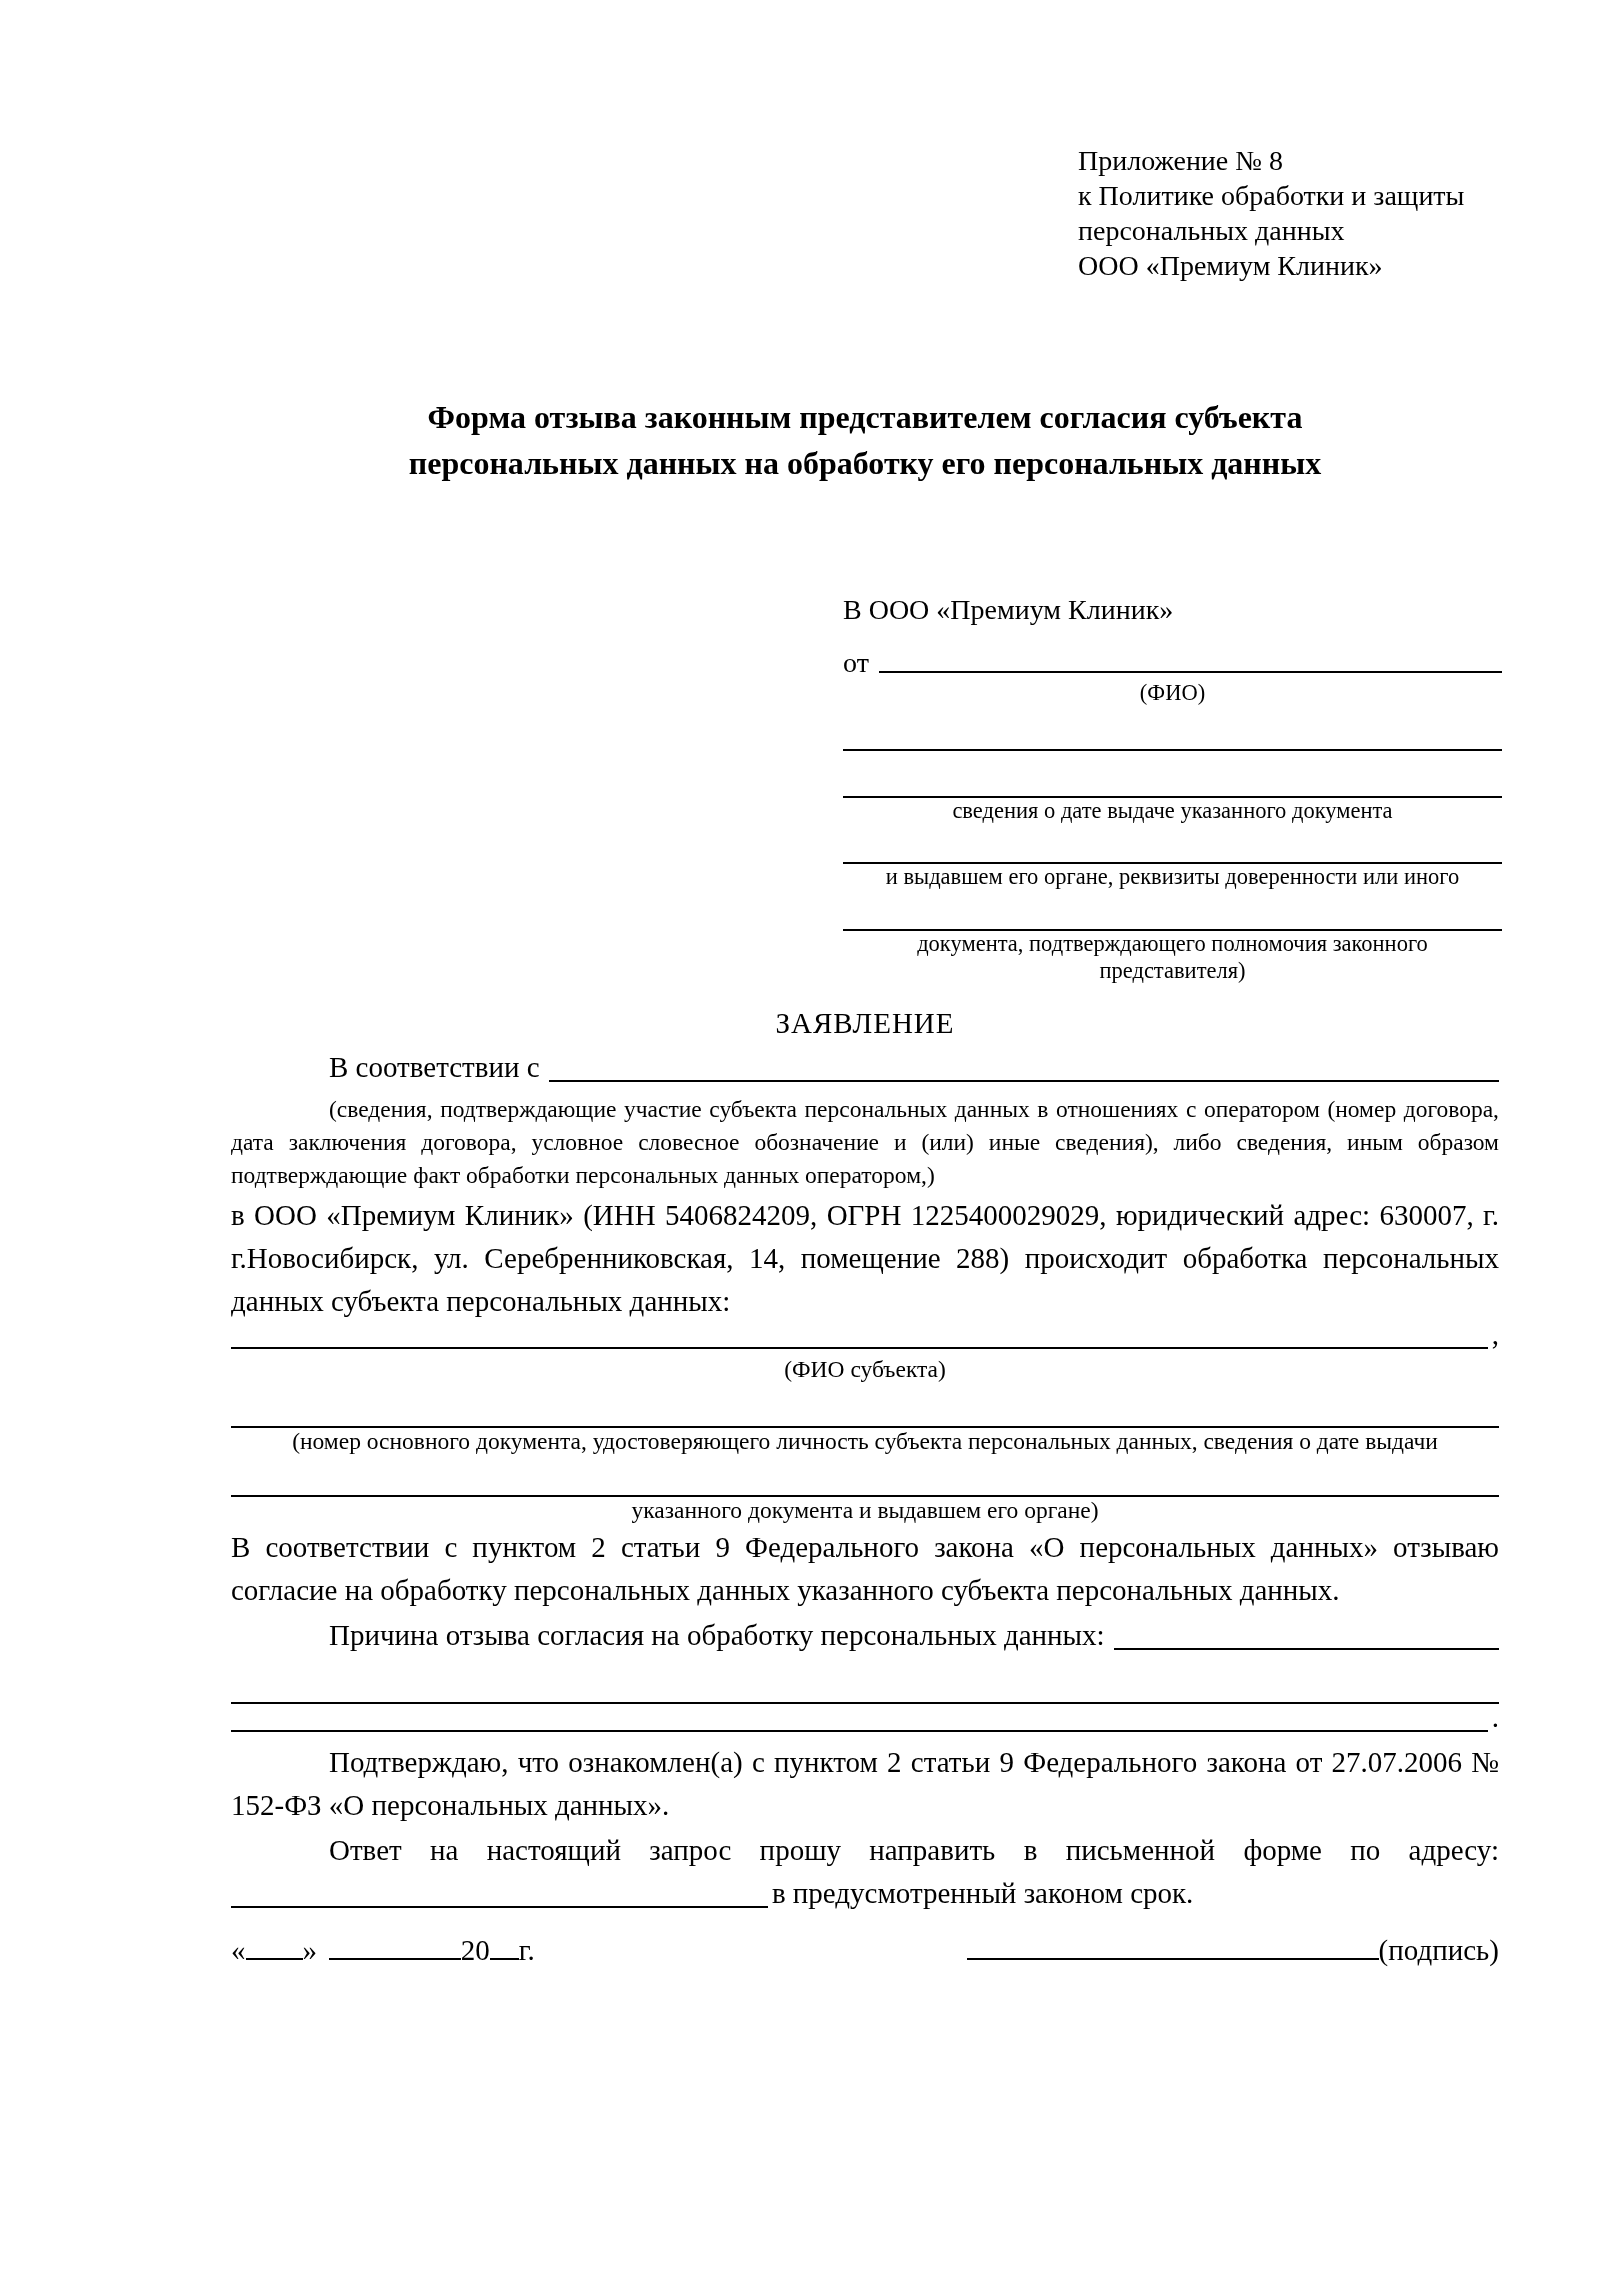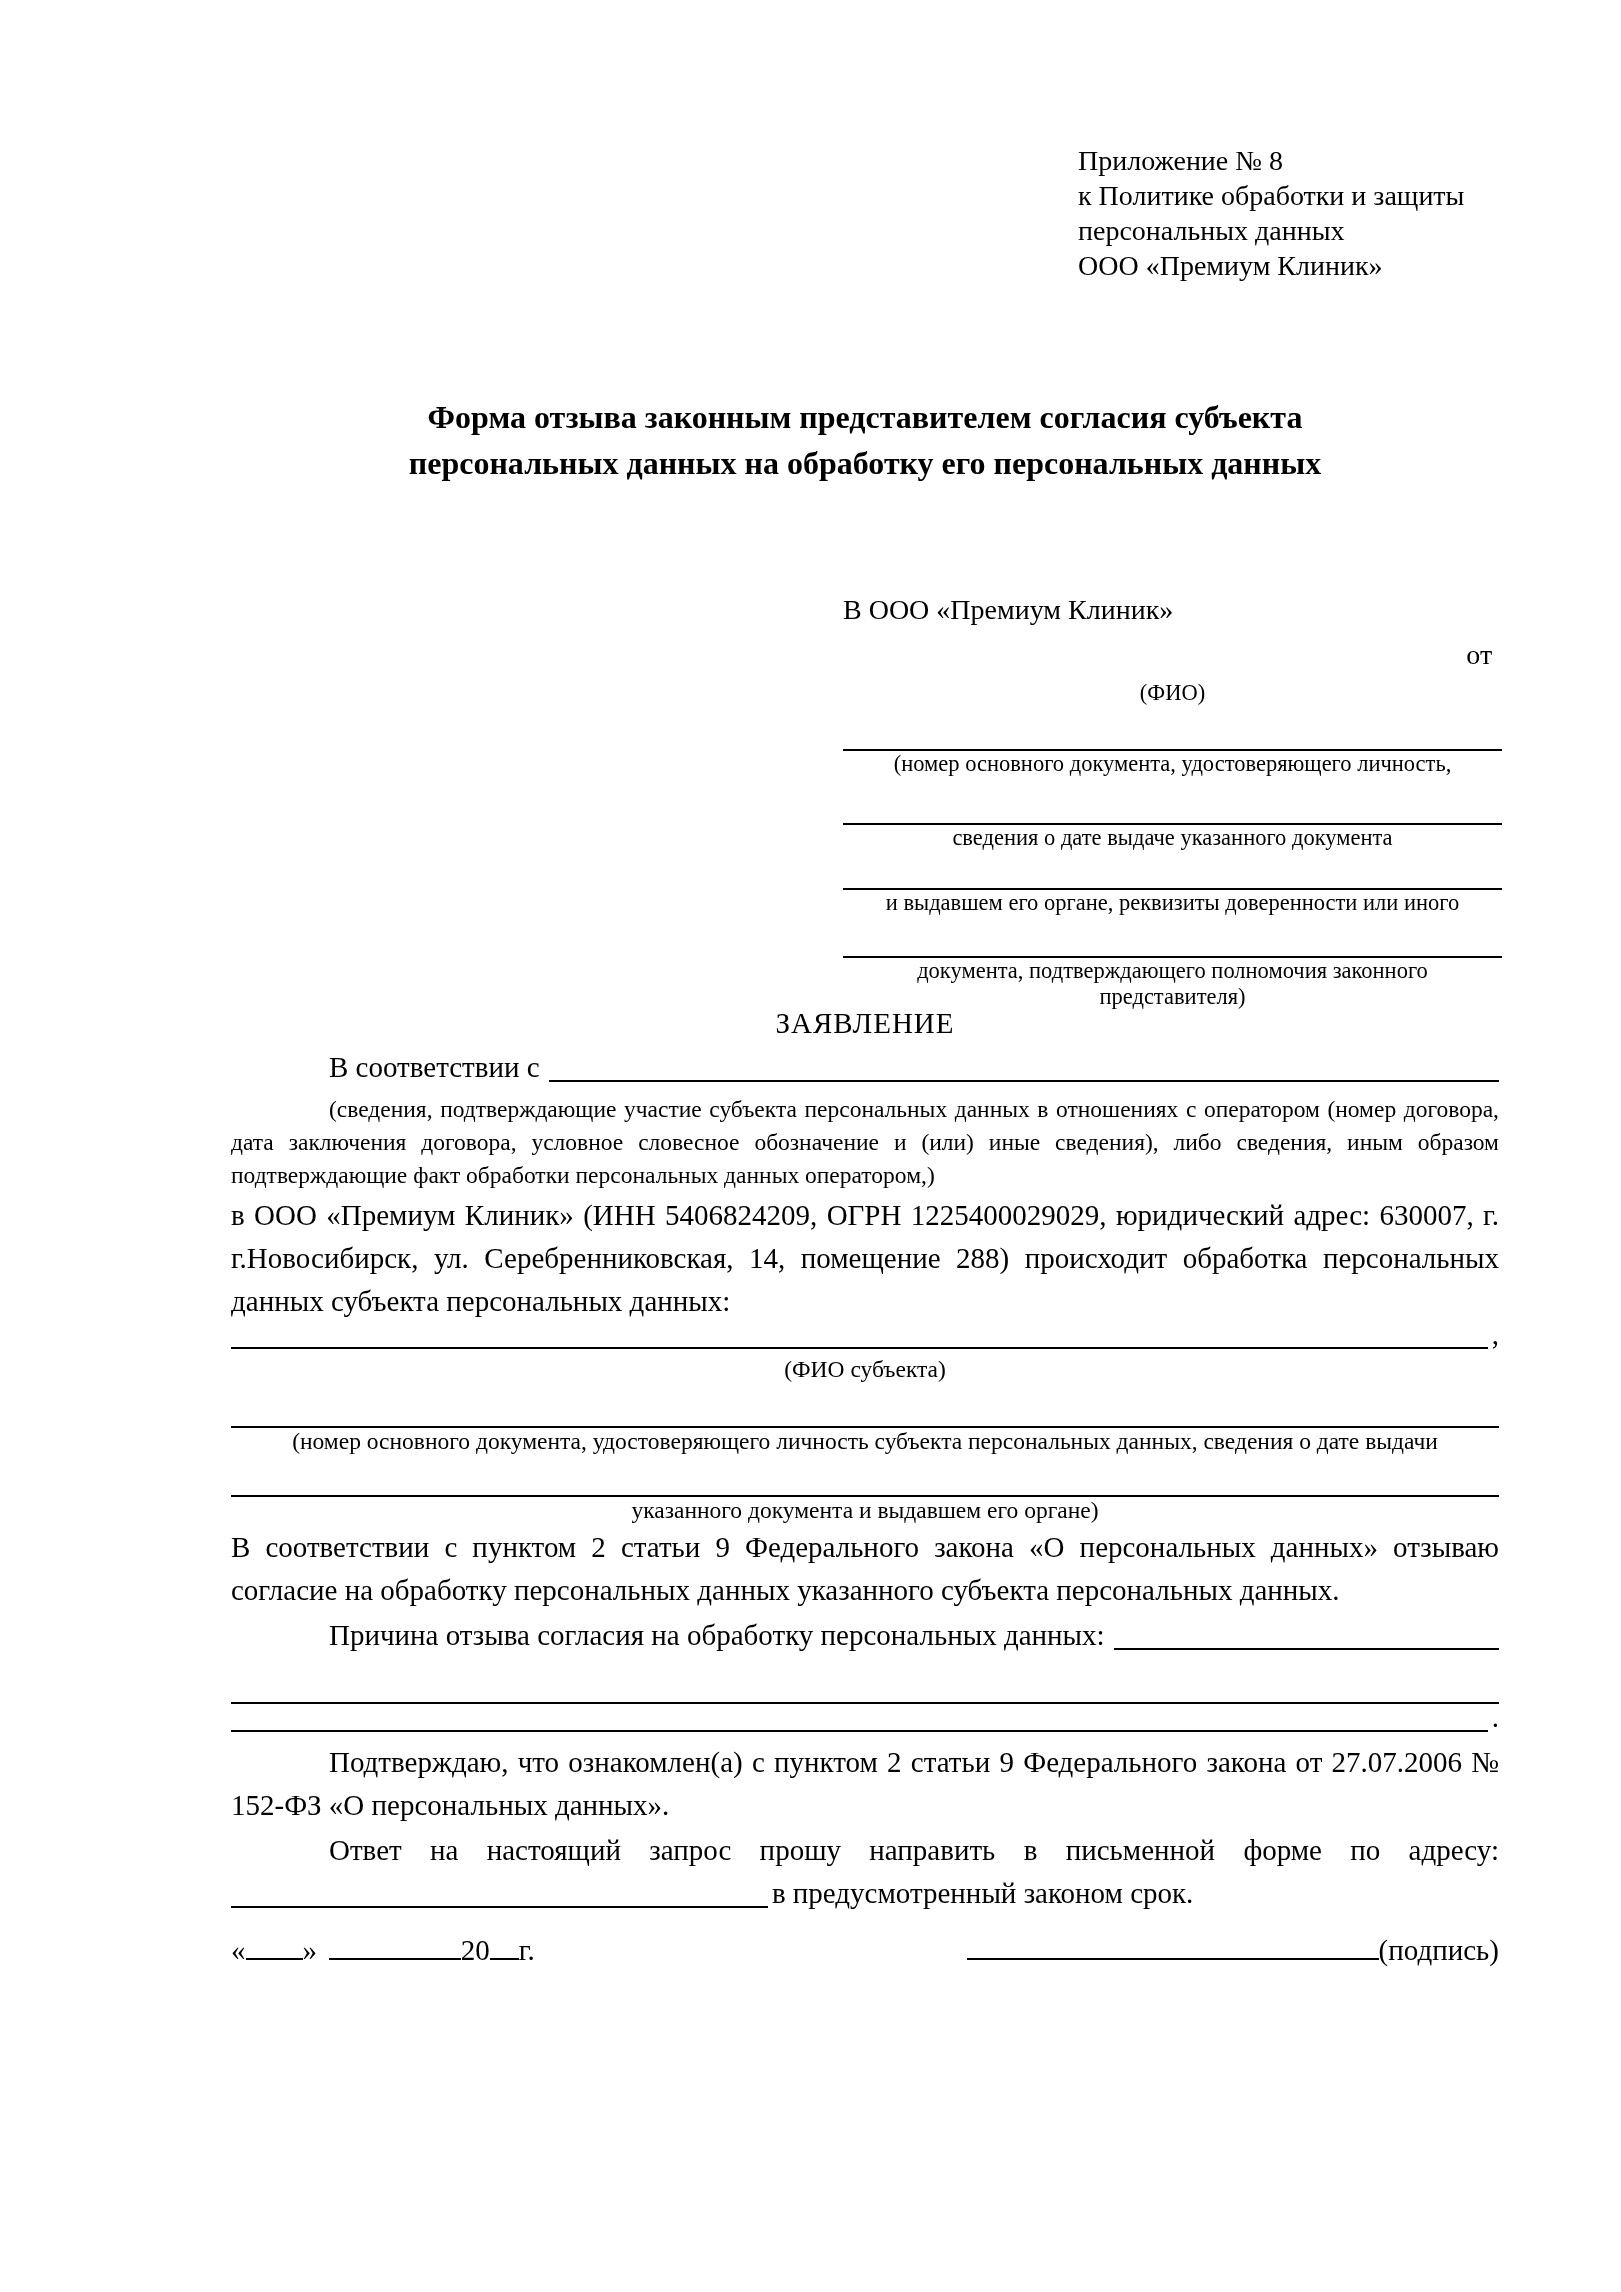--- a/index.html
+++ b/index.html
@@ -13,21 +13,21 @@
   
   .appendix{position:absolute;left:1078px;top:143px;font-size:28px;line-height:35px;}
   
   .doc-title{position:absolute;left:231px;top:394px;width:1268px;text-align:center;
              font-weight:700;font-size:32px;line-height:46px;}
   
   .addressee{position:absolute;left:843px;top:592px;width:659px;font-size:28px;line-height:35px;}
   .row{display:flex;align-items:flex-end;}
   .row .lead{white-space:nowrap;padding-right:9.8px;}
   .fill{flex:1 1 auto;border-bottom:2px solid #000;margin-bottom:6.9px;min-height:19.6px;}
-  .addressee .from-row{margin-top:9.8px;height:43px;flex-direction:column;}
+  .addressee .from-row{margin-top:9.8px;height:43px;}
   .cap{font-size:22.5px;line-height:26.5px;text-align:center;}
   .blank{border-bottom:2px solid #000;}
   .addressee .b1{height:43px;}
   .addressee .b2{height:45px;}
   .addressee .b3{height:37px;}
   .addressee .b4{height:39px;}
   
   .content{position:absolute;left:231px;top:1002px;width:1268px;font-size:29px;line-height:43px;}
   .h-statement{text-align:center;letter-spacing:1px;height:43px;}
   .indent{padding-left:98px;}
@@ -73,21 +73,20 @@
   </div>
 
   <div class="addressee">
     <div>В ООО «Премиум Клиник»</div>
     <div class="row from-row">
       <span class="lead">от</span>
       <span class="fill"></span>
     </div>
     <div class="cap">(ФИО)</div>
     <div class="blank b1"></div>
-    <div class="cap">(номер основного документа, удостоверяющего личность,</div>
     <div class="blank b2"></div>
     <div class="cap">сведения о дате выдаче указанного документа</div>
     <div class="blank b3"></div>
     <div class="cap">и выдавшем его органе, реквизиты доверенности или иного</div>
     <div class="blank b4"></div>
     <div class="cap">документа, подтверждающего полномочия законного представителя)</div>
   </div>
 
   <div class="content">
 

